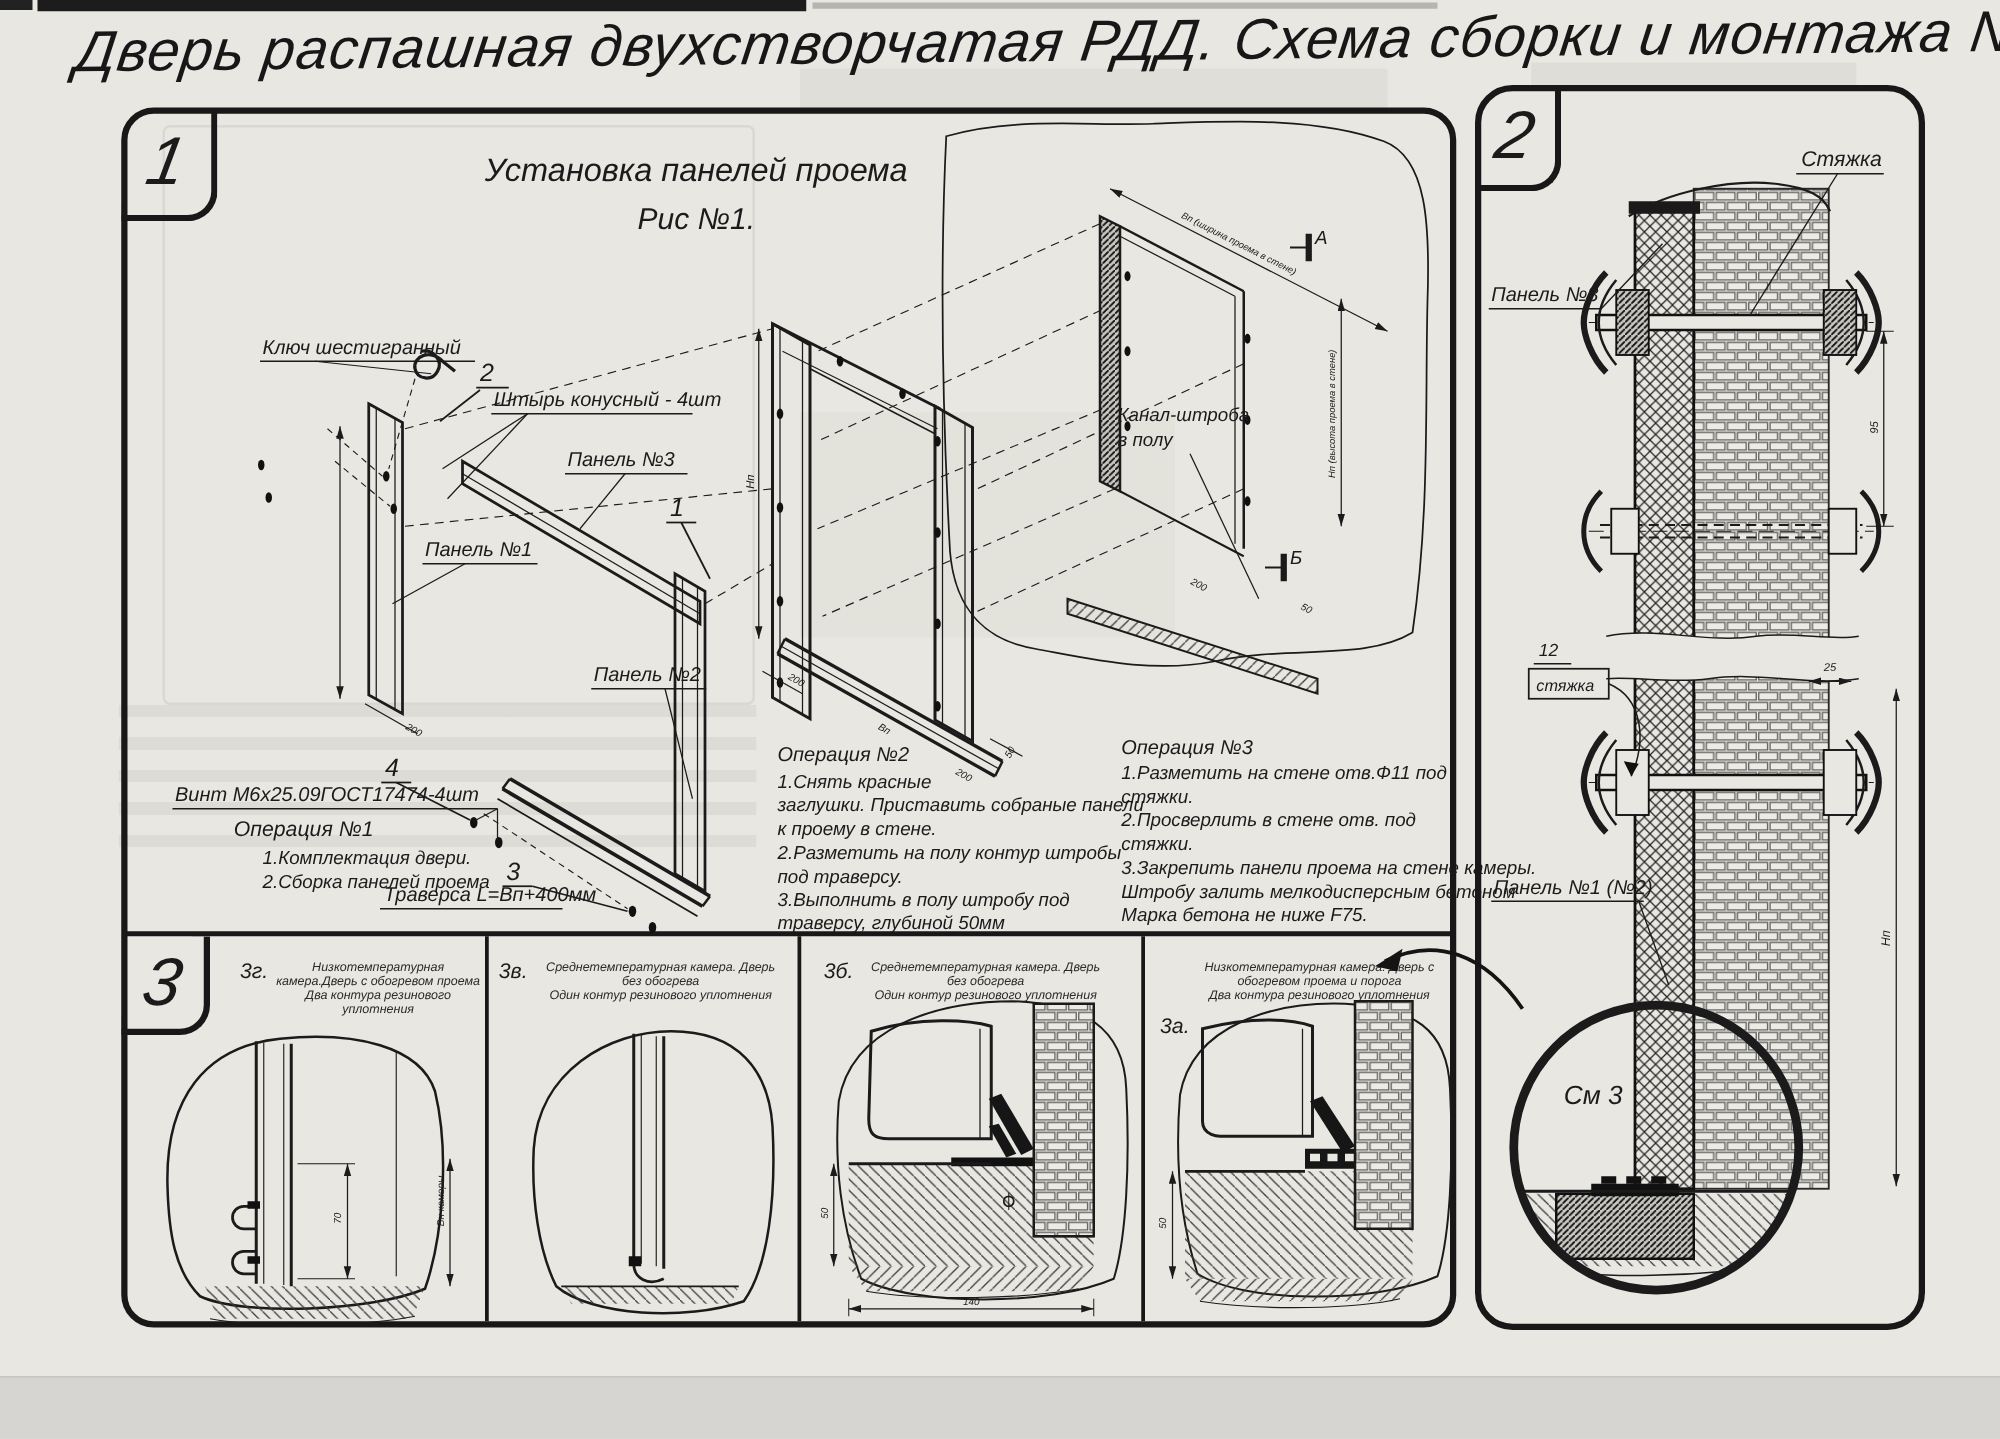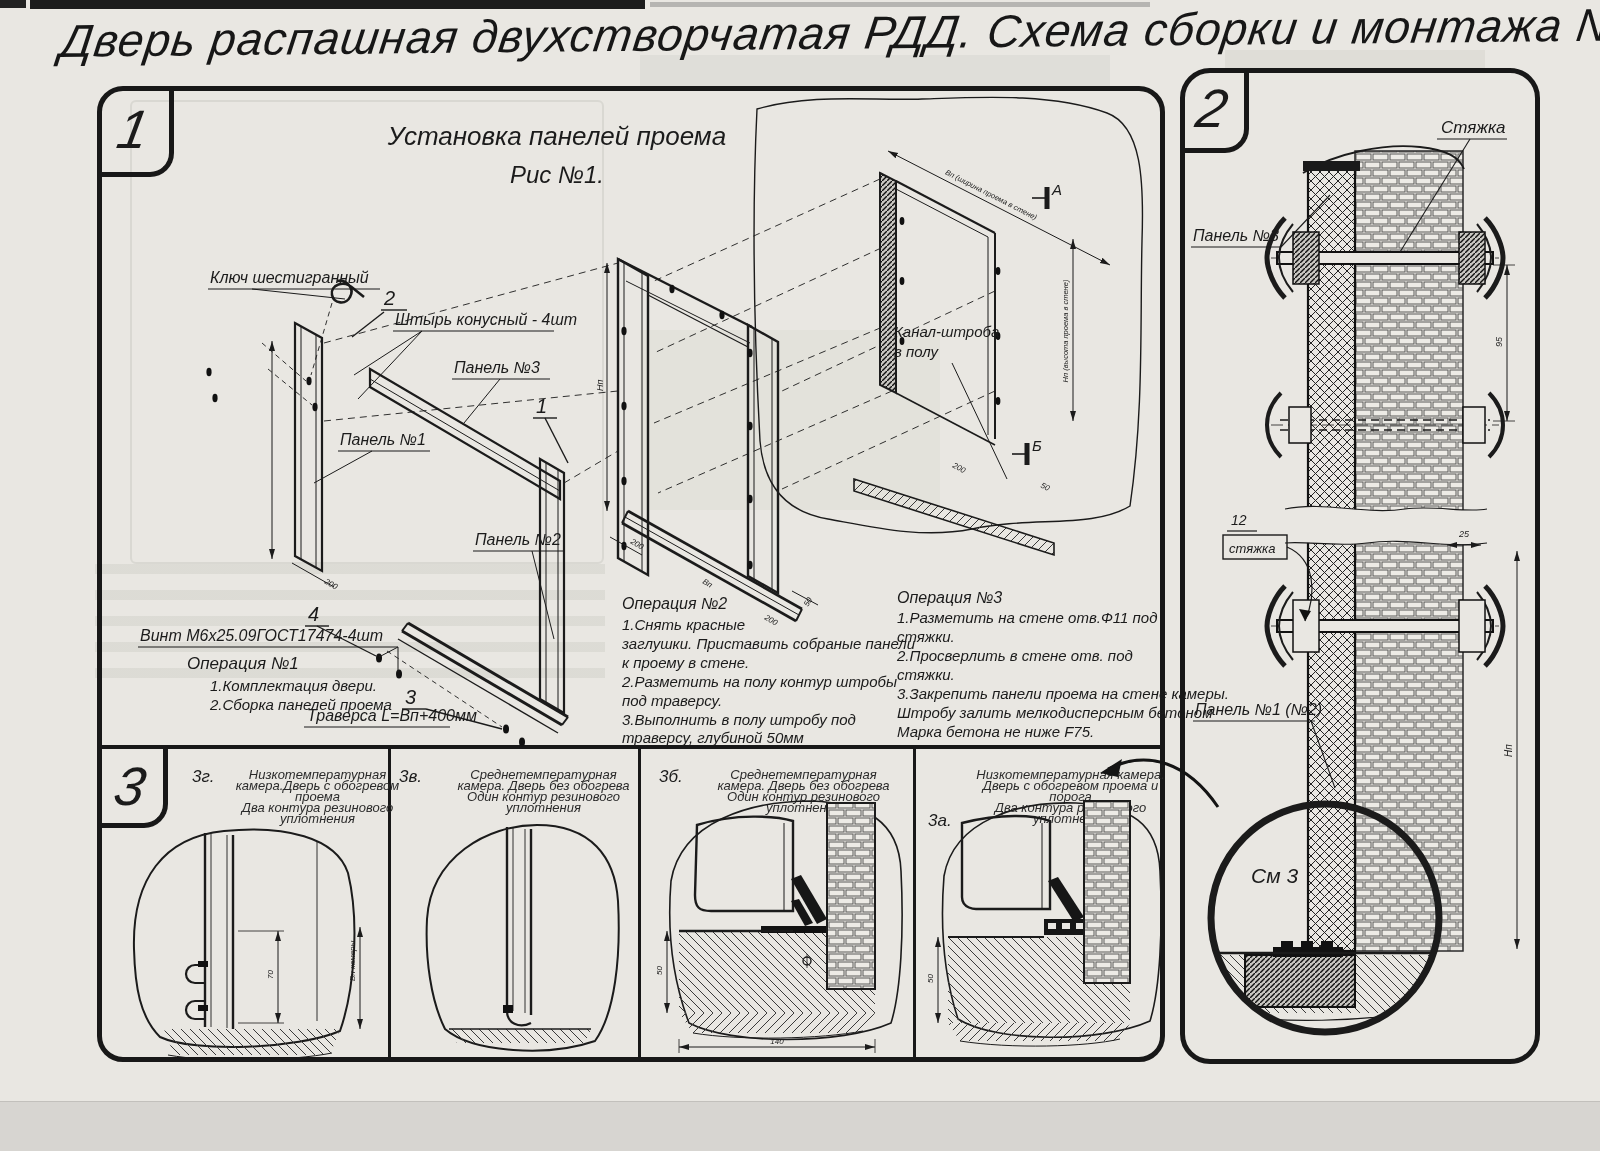--- a/index.html
+++ b/index.html
@@ -37,21 +37,21 @@
   .tab .num{font-size:54px;font-style:italic;transform:skewX(-10deg);}
   .tab1{left:-5px;top:-5px;width:72px;height:86px;}
   .tab3{left:-5px;top:658px;width:66px;height:74px;}
   .tab2{left:-5px;top:-5px;width:64px;height:80px;}
   .divider{left:-2px;right:-2px;top:654px;height:4px;background:#181818;}
   .vsep{top:658px;bottom:0;width:3px;background:#181818;}
   .vsep1{left:286px;} .vsep2{left:536px;} .vsep3{left:811px;}
   
   .s3panel{top:670px;height:300px;}
   .s3label{position:absolute;font-size:17px;font-style:italic;top:6px;}
-  .s3cap{position:absolute;top:8px;font-size:13px;line-height:11px;font-style:italic;text-align:center;color:#2a2a2a;margin-left:15px;}
+  .s3cap{position:absolute;top:8px;font-size:10px;line-height:11px;font-style:italic;text-align:center;color:#2a2a2a;}
   
   .s2head{left:56px;top:14px;width:236px;text-align:center;font-size:17.5px;font-style:italic;line-height:1.35;}
   svg{position:absolute;overflow:visible;}
   svg text{font-family:"Liberation Sans",sans-serif;font-style:italic;fill:#1b1b1b;}
   svg .ln{stroke:#1b1b1b;fill:none;}
 </style>
 </head>
 <body>
 
 <svg width="0" height="0">

